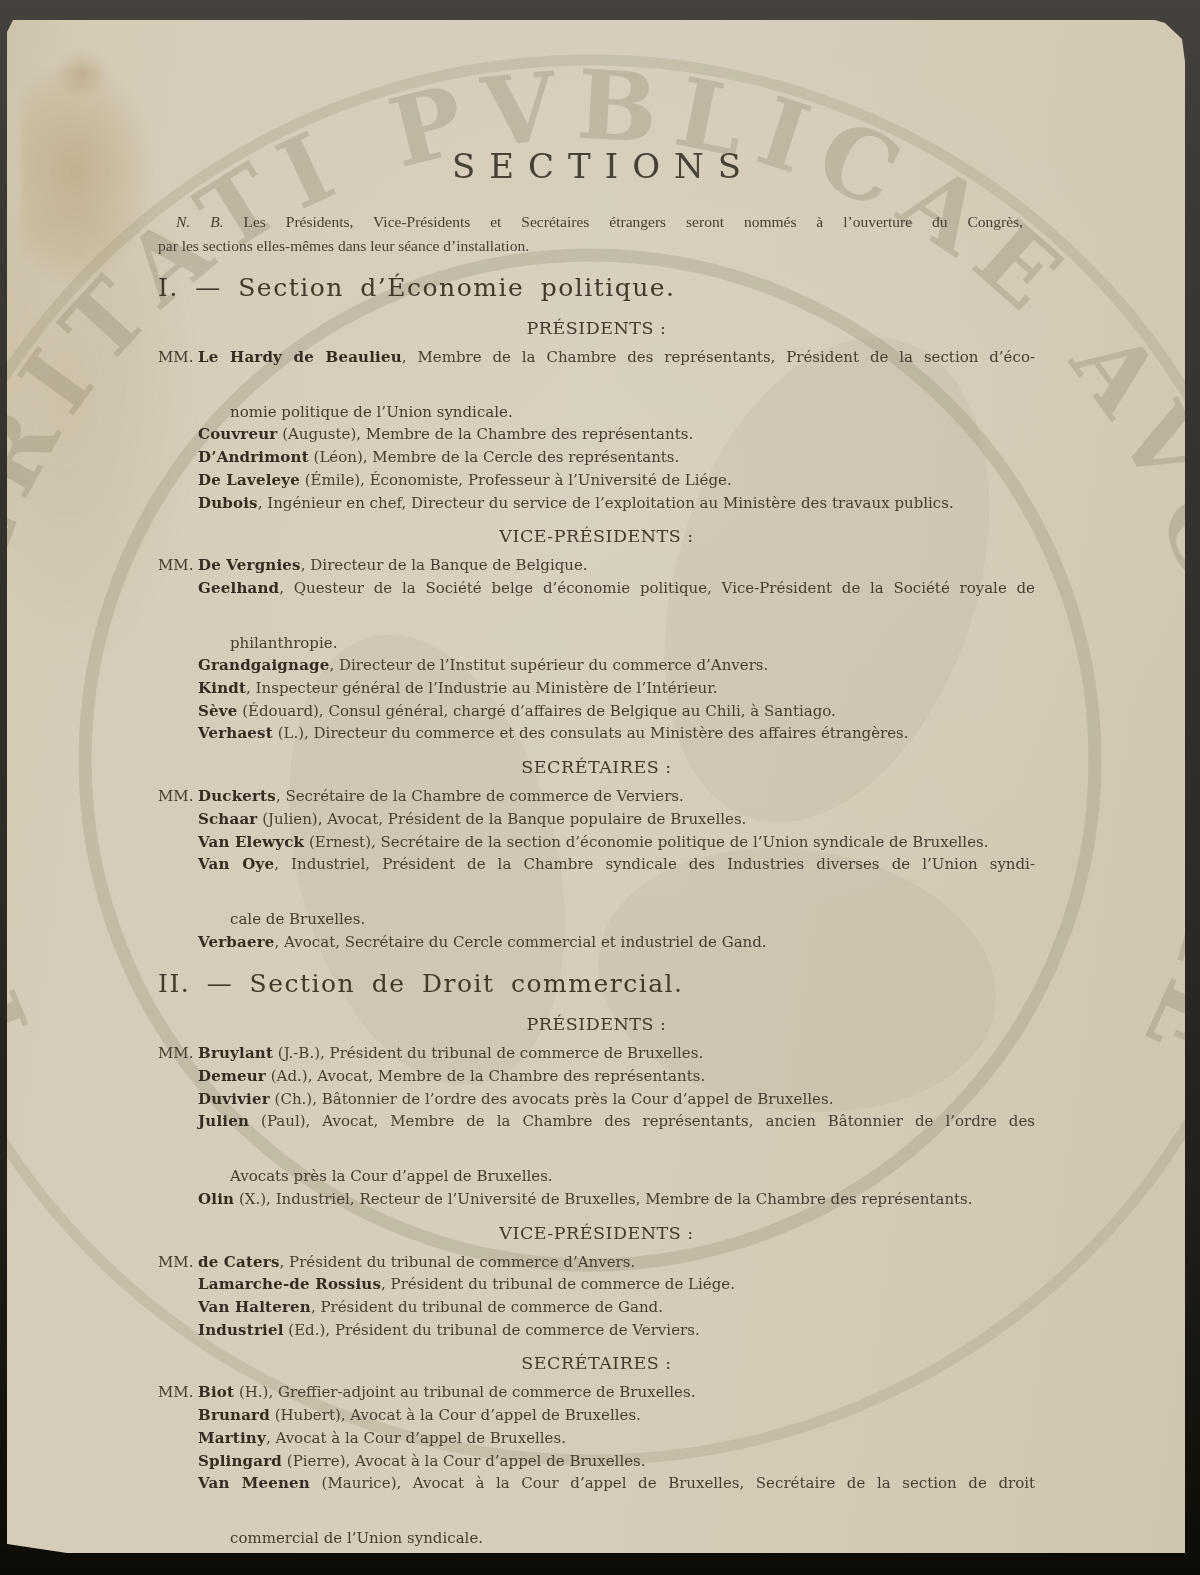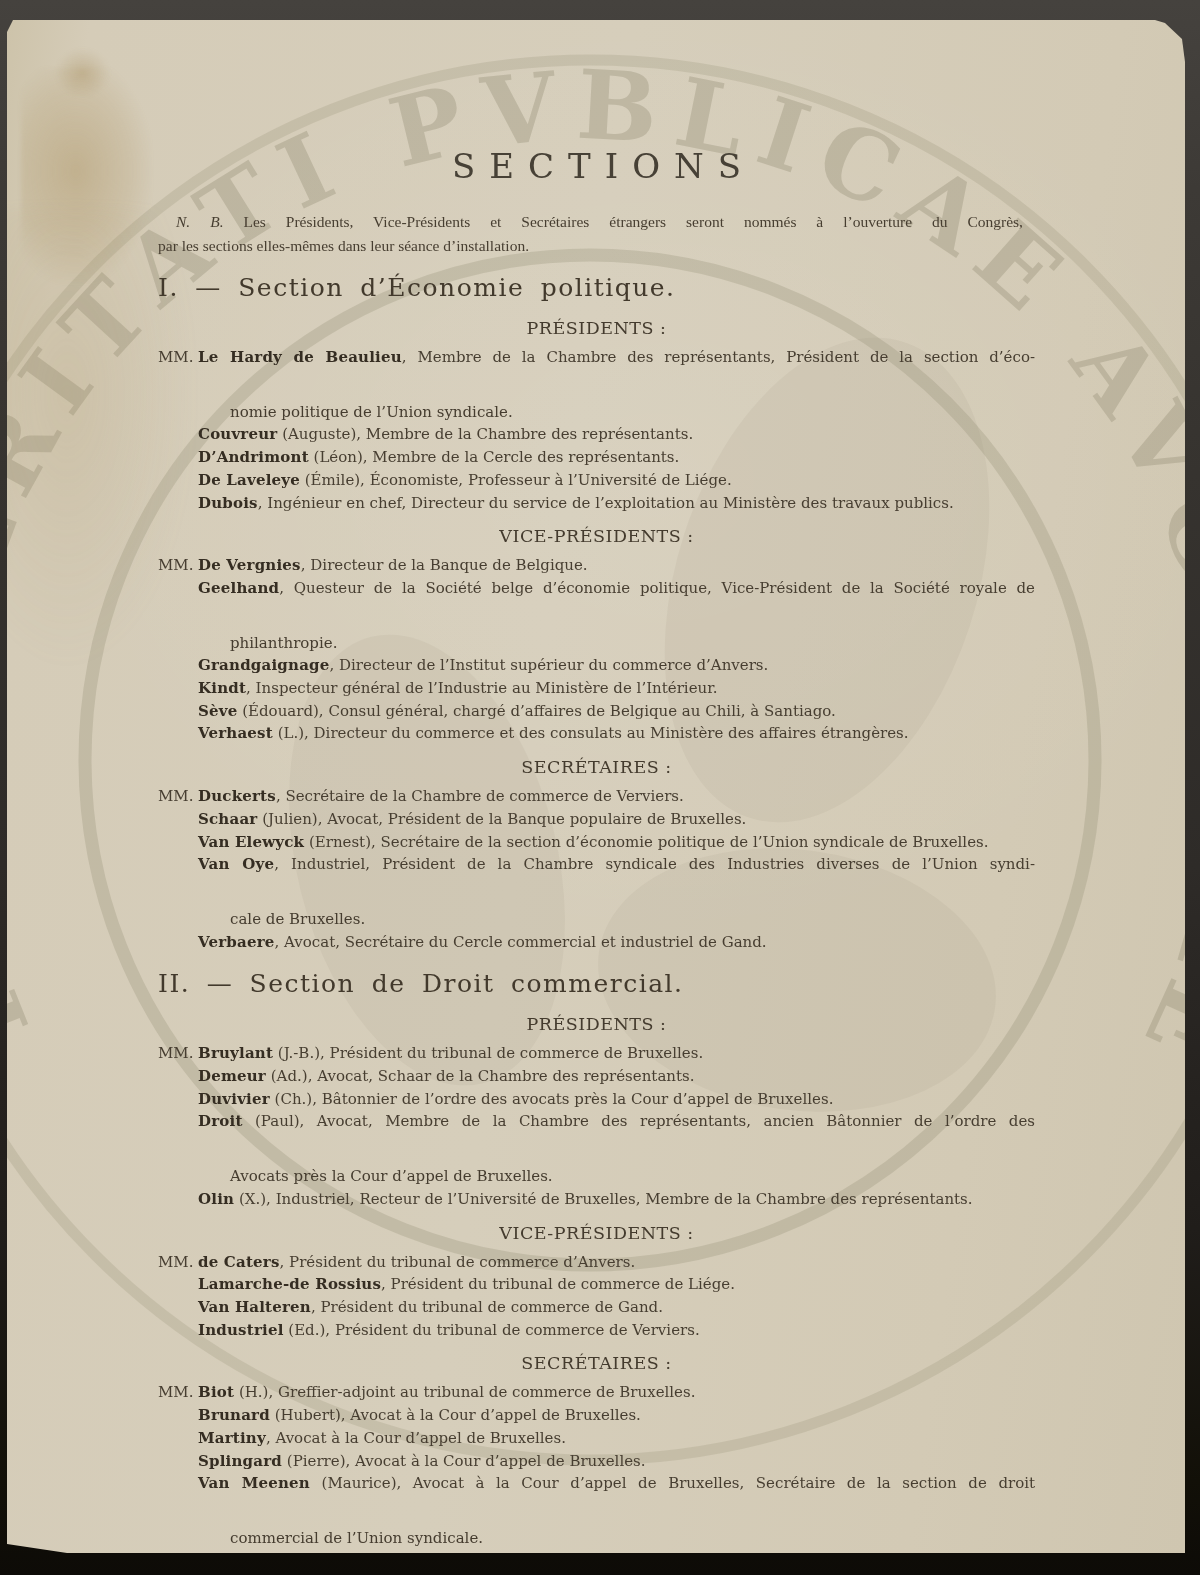--- a/index.html
+++ b/index.html
@@ -191,27 +191,27 @@
             <div class="line"><span class="mm"></span><span class="pname">Verbaere</span><span class="rest">, Avocat, Secrétaire du Cercle commercial et industriel de Gand.</span></div>
           </div>
         </div>
         <div class="section-heading">II. — Section de Droit commercial.</div>
         <div class="group-title">PRÉSIDENTS :</div>
         <div class="roster">
           <div class="entry">
             <div class="line"><span class="mm">MM.</span><span class="pname">Bruylant</span><span class="rest"> (J.-B.), Président du tribunal de commerce de Bruxelles.</span></div>
           </div>
           <div class="entry">
-            <div class="line"><span class="mm"></span><span class="pname">Demeur</span><span class="rest"> (Ad.), Avocat, Schaar de la Chambre des représentants.</span></div>
+            <div class="line"><span class="mm"></span><span class="pname">Demeur</span><span class="rest"> (Ad.), Avocat, Membre de la Chambre des représentants.</span></div>
           </div>
           <div class="entry">
             <div class="line"><span class="mm"></span><span class="pname">Duvivier</span><span class="rest"> (Ch.), Bâtonnier de l’ordre des avocats près la Cour d’appel de Bruxelles.</span></div>
           </div>
           <div class="entry">
-            <div class="line j"><span class="mm"></span><span class="pname">Droit</span><span class="rest"> (Paul), Avocat, Membre de la Chambre des représentants, ancien Bâtonnier de l’ordre des</span></div>
+            <div class="line j"><span class="mm"></span><span class="pname">Julien</span><span class="rest"> (Paul), Avocat, Membre de la Chambre des représentants, ancien Bâtonnier de l’ordre des</span></div>
             <div class="cont">Avocats près la Cour d’appel de Bruxelles.</div>
           </div>
           <div class="entry">
             <div class="line"><span class="mm"></span><span class="pname">Olin</span><span class="rest"> (X.), Industriel, Recteur de l’Université de Bruxelles, Membre de la Chambre des représentants.</span></div>
           </div>
         </div>
         <div class="group-title">VICE-PRÉSIDENTS :</div>
         <div class="roster">
           <div class="entry">
             <div class="line"><span class="mm">MM.</span><span class="pname">de Caters</span><span class="rest">, Président du tribunal de commerce d’Anvers.</span></div>

